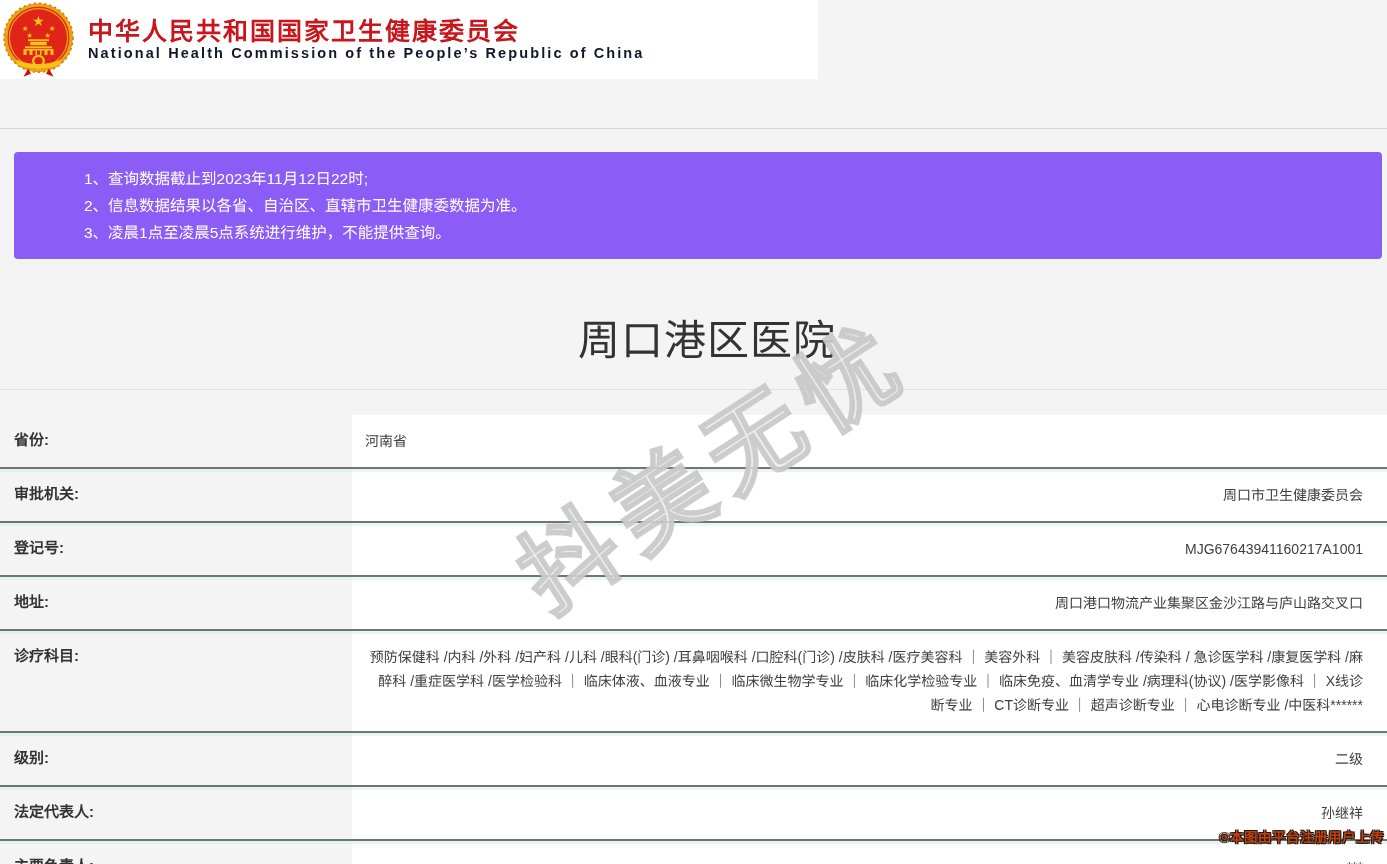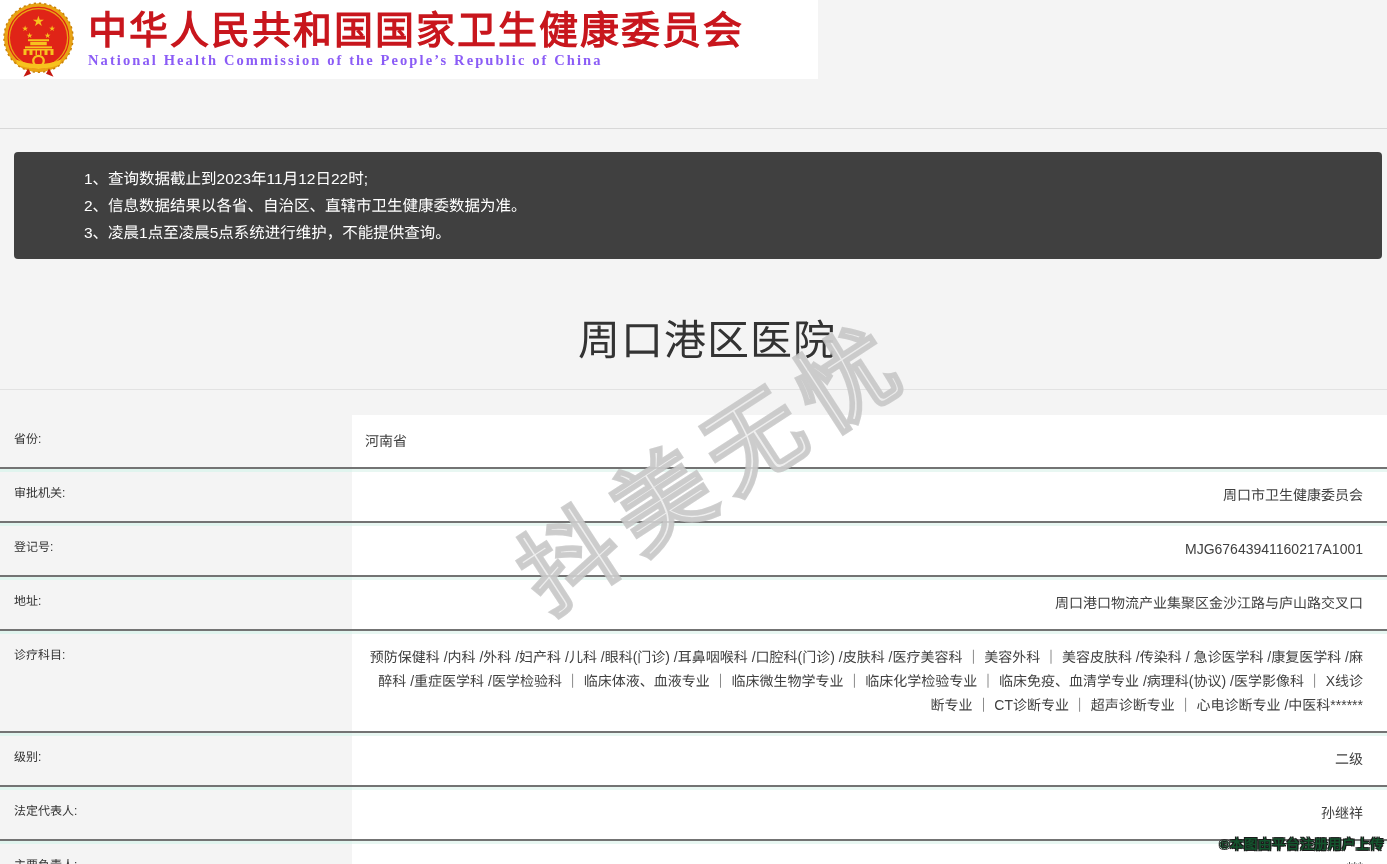--- a/index.html
+++ b/index.html
@@ -14,34 +14,34 @@
 
   
   .site-header{
     width:818px; height:79px;
     background:#fff;
     display:flex; align-items:center;
   }
   .emblem{ width:75px; height:76px; margin-left:1px; flex:0 0 auto; }
   .header-titles{ margin-left:12px; }
   .title-cn{
-    font-size:39px; font-weight:bold; color:#c8161d;
+    font-size:25px; font-weight:bold; color:#c8161d;
     letter-spacing:2px; line-height:1.08; white-space:nowrap;
   }
   .title-en{
-    font-size:14.5px; font-weight:bold; color:#8b5cf6;
-    letter-spacing:2.1px; white-space:nowrap;font-family:Liberation Serif, serif;
+    font-size:14.5px; font-weight:bold; color:#0f172a;
+    letter-spacing:2.1px; white-space:nowrap;
   }
 
   .top-divider{ margin-top:49px; border-top:1px solid #d8d8d8; height:0; }
 
   
   .notice{
     margin:23px 5px 0 14px;
-    background:#404040;
+    background:#8b5cf6;
     border-radius:4px;
     padding:13px 10px 13px 70px;
     color:#fff;
     font-size:15.5px;
     line-height:27px;
   }
 
   
   .hospital-title{
     margin-top:47px;
@@ -53,21 +53,21 @@
     margin-left:27px;
   }
   .section-divider{ margin-top:22px; border-top:1px solid #e2e2e2; height:0; }
 
   
   .details{ margin-top:25px; width:100%; }
   .row{ display:flex; width:100%; }
   .row-label{
     width:352px; flex:0 0 352px;
     padding:14px 10px 14px 14px;
-    font-weight:normal; font-size:12px; color:#333;
+    font-weight:bold; font-size:15px; color:#333;
     line-height:21px;
   }
   .row-value{
     flex:1;
     background:#fff;
     padding:14px 24px 14px 13px;
     font-size:14px; color:#404040;
     line-height:24px;
   }
   .row + .row{ border-top:2px solid #737373; }
@@ -88,22 +88,22 @@
     font-size:96px; font-weight:bold;
     letter-spacing:14px; white-space:nowrap;
     color:rgba(255,255,255,0.55);
     -webkit-text-stroke:2.5px rgba(195,195,195,0.8);
     text-shadow:0 0 1px rgba(180,180,180,0.5);
     z-index:5; pointer-events:none;
   }
 
   
   .copyright{
-    position:absolute; right:3px; bottom:11px;
-    font-size:13.5px; font-weight:bold; color:#14532d;
+    position:absolute; right:3px; bottom:18px;
+    font-size:13.5px; font-weight:bold; color:#c2410c;
     letter-spacing:0.5px;
     text-shadow:-1px -1px 0 #1a1a1a, 1px -1px 0 #1a1a1a, -1px 1px 0 #1a1a1a, 1px 1px 0 #1a1a1a;
     z-index:6;
   }
 </style>
 </head>
 <body>
 
 <header class="site-header">
   <svg class="emblem" viewBox="0 0 100 100" aria-hidden="true">

